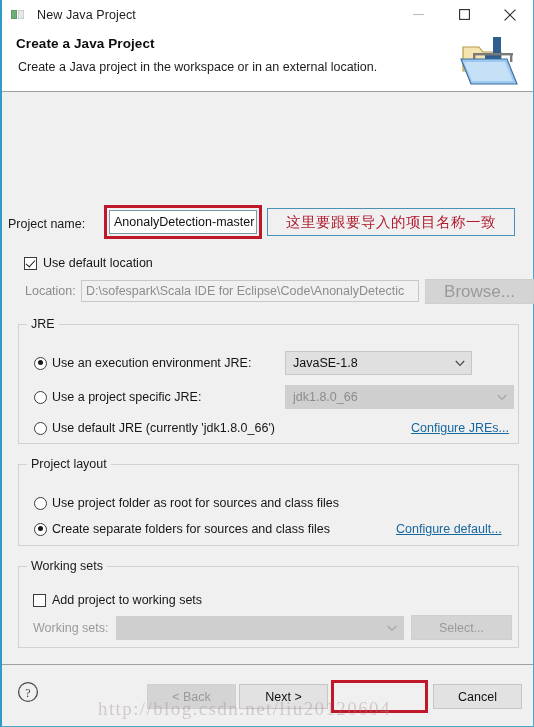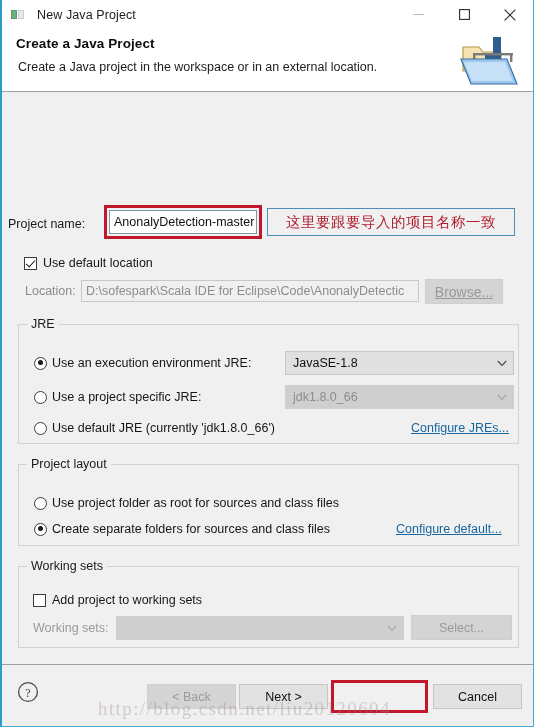--- a/index.html
+++ b/index.html
@@ -168,25 +168,25 @@
     display: flex; align-items: center;
     overflow: hidden;
   }
   #loc-input span {
     padding-left: 4px;
     font-size: 12.5px; color: #8c8c8c;
     white-space: nowrap;
   }
   #browse-btn {
     position: absolute; left: 423px; top: 187px;
-    width: 78px; height: 25px;
+    width: 109px; height: 25px;
     background: #d4d4d4;
     border: 1px solid #cfcfcf;
     display: flex; align-items: center; justify-content: center;
-    font-size: 14px; color: #9a9a9a; text-decoration: underline;
+    font-size: 17px; color: #9a9a9a;
   }
 
   
   .group {
     position: absolute;
     border: 1px solid #d2d2d2;
     background: transparent;
     padding-left: 7px;
   }
   .group-title {
@@ -387,21 +387,21 @@
     </div>
     <div id="browse-btn">Browse...</div>
 
     <div class="group" id="grp-jre">
       <span class="group-title">JRE</span>
     </div>
     <div class="radio-row" style="left:32px; top:264px;">
       <span class="rb sel"></span>
       <span class="lbl">Use an execution environment JRE:</span>
     </div>
-    <div class="combo" style="left:283px; top:259px; width:229px;">
+    <div class="combo" style="left:283px; top:259px; width:187px;">
       <span class="cval">JavaSE-1.8</span>
       <span class="carrow">
         <svg width="10" height="7" viewBox="0 0 10 7">
             <polyline points="0.8,1 5,5.4 9.2,1" fill="none" stroke="#4a4a4a" stroke-width="1.2"></polyline>
           </svg>
       </span>
     </div>
 
     <div class="radio-row" style="left:32px; top:298px;">
       <span class="rb"></span>

